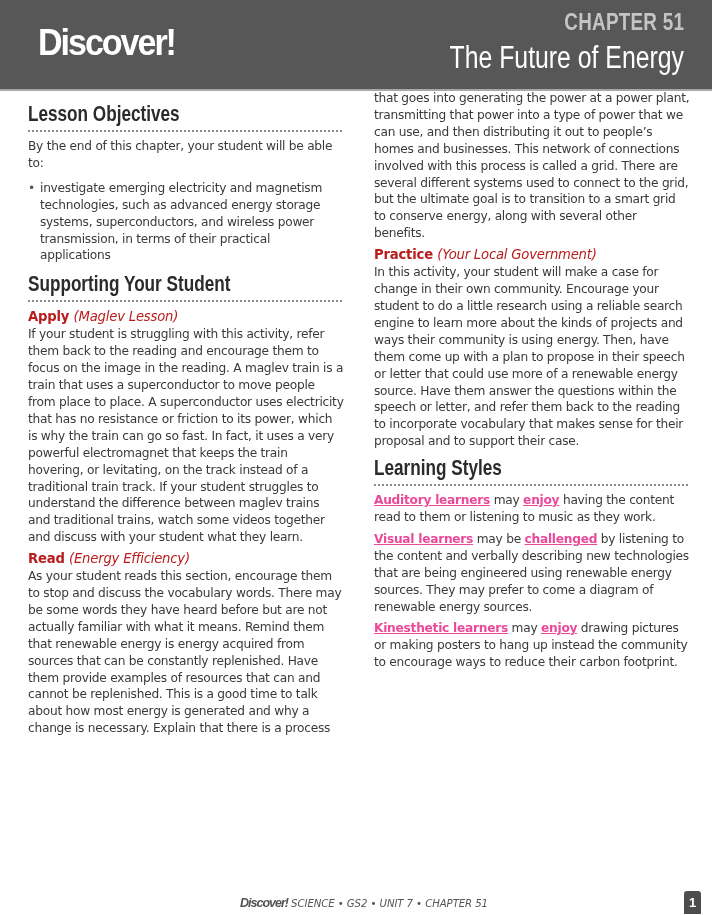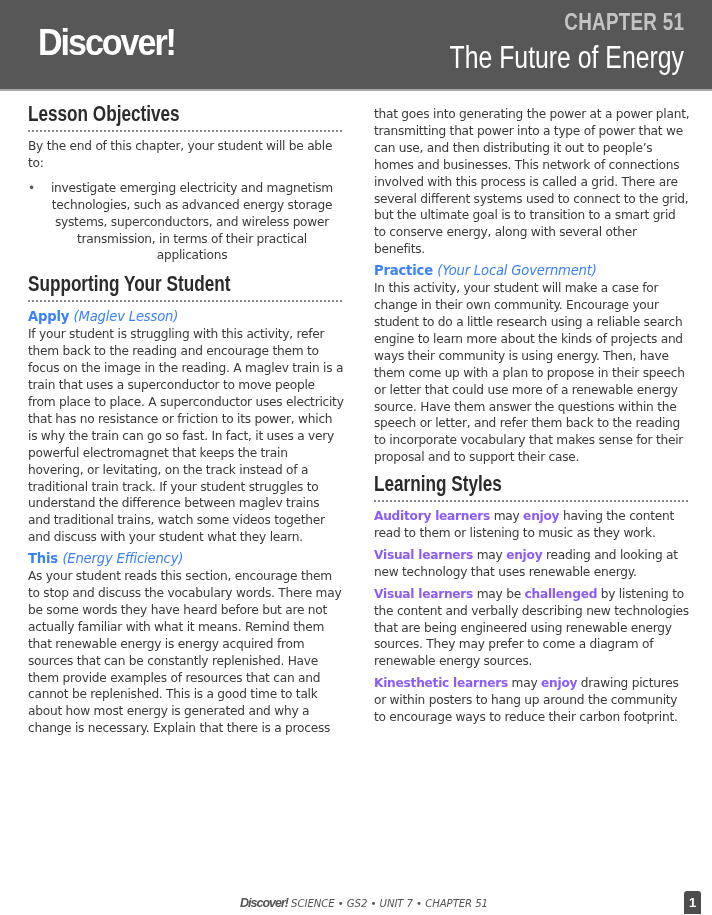--- a/index.html
+++ b/index.html
@@ -21,36 +21,36 @@
     font-family: "Liberation Sans", sans-serif; font-weight: bold; font-size: 23px;
     transform: scaleX(0.82); transform-origin: right; letter-spacing: 0.3px;
   }
   .chapter-title {
     position: absolute; right: 28px; top: 40px; color: #ffffff;
     font-family: "Liberation Sans", sans-serif; font-size: 31px;
     transform: scaleX(0.8); transform-origin: right; white-space: nowrap;
   }
   .col { position: absolute; top: 100px; width: 316px; }
   .col-left { left: 28px; }
-  .col-right { left: 374px; top: 106px; }
+  .col-right { left: 374px; top: 90px; }
   .sec-title {
     font-family: "Liberation Sans", sans-serif; font-size: 22px; color: #2b2b2b;
     transform: scaleX(0.78); transform-origin: left; white-space: nowrap;
     margin: 0; line-height: 28px;
   }
   .rule { border-top: 2px dotted #8a8a8a; margin: 2px 0 6px 0; width: 314px; }
   p, li { font-size: 12.2px; line-height: 16.9px; margin: 0; letter-spacing: -0.25px; }
   p.para { margin-bottom: 4px; }
-  ul { list-style: none; margin: 8px 0 6px 0; padding: 0; text-align: center; }
+  ul { list-style: none; margin: 8px 0 6px 0; padding: 0; }
   ul li { position: relative; padding-left: 12px; margin-bottom: 2px; }
   ul li::before { content: "\2022"; position: absolute; left: 0; top: 0; color: #555; }
-  .sub-title { font-size: 13.2px; font-weight: bold; color: #3b82f6; line-height: 18px; letter-spacing: -0.2px; }
+  .sub-title { font-size: 13.2px; font-weight: bold; color: #b91c1c; line-height: 18px; letter-spacing: -0.2px; }
   .sub-title em { font-weight: normal; font-style: italic; }
   .ls-item { margin-bottom: 5px; }
-  b { color: #8b5cf6; }
+  b { color: #ec4899; text-decoration: underline; }
   .footer {
     position: absolute; top: 896px; left: 240px; font-size: 10.2px; color: #555;
     letter-spacing: -0.1px; white-space: nowrap; font-style: italic;
   }
   .footer .flogo {
     font-family: "Liberation Sans", sans-serif; font-weight: bold; color: #555;
     font-size: 12.5px; letter-spacing: -1px;
   }
   .page-num {
     position: absolute; left: 684px; top: 891px; width: 17px; height: 23px;
@@ -78,42 +78,41 @@
   <h2 class="sec-title">Supporting Your Student</h2>
   <div class="rule"></div>
 
   <div class="sub-title">
     <span>Apply</span>
     <em>(Maglev Lesson)</em>
   </div>
   <p class="para">If your student is struggling with this activity, refer them back to the reading and encourage them to focus on the image in the reading. A maglev train is a train that uses a superconductor to move people from place to place. A superconductor uses electricity that has no resistance or friction to its power, which is why the train can go so fast. In fact, it uses a very powerful electromagnet that keeps the train hovering, or levitating, on the track instead of a traditional train track. If your student struggles to understand the difference between maglev trains and traditional trains, watch some videos together and discuss with your student what they learn.</p>
 
   <div class="sub-title">
-    <span>This</span>
+    <span>Read</span>
     <em>(Energy Efficiency)</em>
   </div>
   <p class="para">As your student reads this section, encourage them to stop and discuss the vocabulary words. There may be some words they have heard before but are not actually familiar with what it means. Remind them that renewable energy is energy acquired from sources that can be constantly replenished. Have them provide examples of resources that can and cannot be replenished. This is a good time to talk about how most energy is generated and why a change is necessary. Explain that there is a process</p>
 </div>
 
 <div class="col col-right">
   <p class="para">that goes into generating the power at a power plant, transmitting that power into a type of power that we can use, and then distributing it out to people’s homes and businesses. This network of connections involved with this process is called a grid. There are several different systems used to connect to the grid, but the ultimate goal is to transition to a smart grid to conserve energy, along with several other benefits.</p>
 
   <div class="sub-title">
     <span>Practice</span>
     <em>(Your Local Government)</em>
   </div>
   <p class="para">In this activity, your student will make a case for change in their own community. Encourage your student to do a little research using a reliable search engine to learn more about the kinds of projects and ways their community is using energy. Then, have them come up with a plan to propose in their speech or letter that could use more of a renewable energy source. Have them answer the questions within the speech or letter, and refer them back to the reading to incorporate vocabulary that makes sense for their proposal and to support their case.</p>
 
   <h2 class="sec-title" style="margin-top:4px">Learning Styles</h2>
   <div class="rule"></div>
 
   <div>
     <p class="ls-item"><b>Auditory learners</b><span> may </span><b>enjoy</b><span> having the content read to them or listening to music as they work.</span></p>
-    <p class="ls-item"><b>Visual learners</b><span> may </span><b>enjoy</b><span> reading and looking at new technology that uses renewable energy.</span></p>
     <p class="ls-item"><b>Visual learners</b><span> may be </span><b>challenged</b><span> by listening to the content and verbally describing new technologies that are being engineered using renewable energy sources. They may prefer to come a diagram of renewable energy sources.</span></p>
-    <p class="ls-item"><b>Kinesthetic learners</b><span> may </span><b>enjoy</b><span> drawing pictures or within posters to hang up around the community to encourage ways to reduce their carbon footprint.</span></p>
+    <p class="ls-item"><b>Kinesthetic learners</b><span> may </span><b>enjoy</b><span> drawing pictures or making posters to hang up instead the community to encourage ways to reduce their carbon footprint.</span></p>
   </div>
 </div>
 
 <div class="footer">
   <span class="flogo">Discover!</span><span> SCIENCE • GS2 • UNIT 7 • CHAPTER 51</span>
 </div>
 <div class="page-num">1</div>
 
 </body></html>

